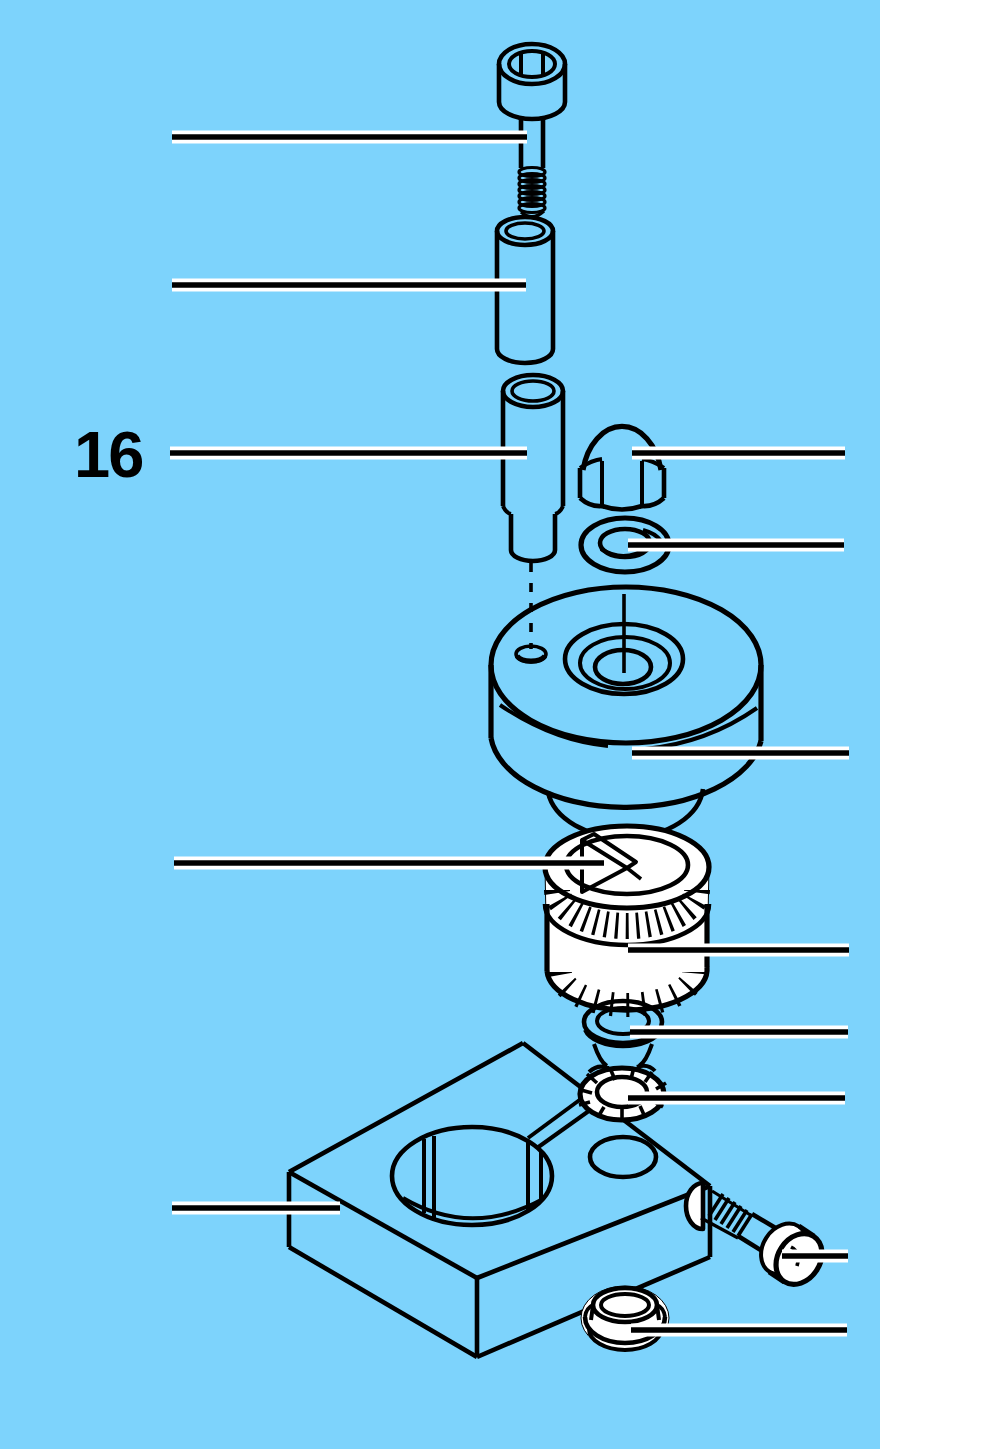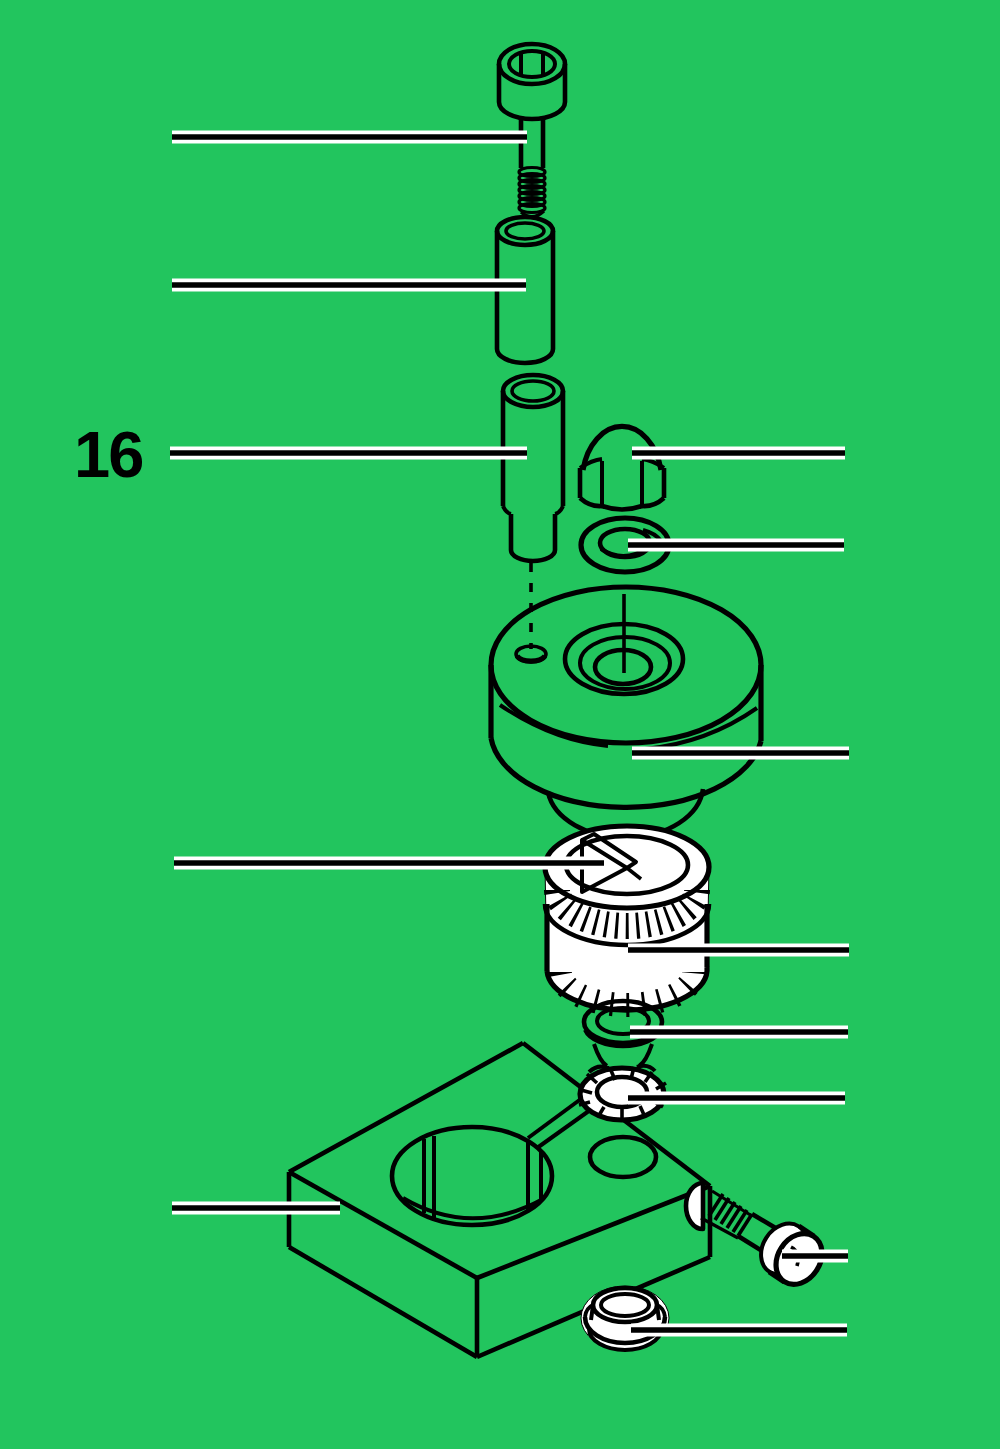--- a/index.html
+++ b/index.html
@@ -1,16 +1,16 @@
 <!DOCTYPE html>
 <html><head>
 <meta charset="utf-8">
 <style>
   html,body{margin:0;padding:0;background:#ffffff;}
-  .page{width:1000px;height:1449px;position:relative;background:#22c55e;overflow:hidden;
+  .page{width:880px;height:1449px;position:relative;background:#7dd3fc;overflow:hidden;
         font-family:"Liberation Sans",sans-serif;}
   svg{display:block;}
   .part path,.part ellipse{fill:none;stroke:#000000;stroke-linejoin:round;}
   .sw3{stroke-width:3.2}
   .sw35{stroke-width:3.6}
   .sw4{stroke-width:4}
   .sw45{stroke-width:4.6}
   .sw5{stroke-width:5.2}
   .fillw{fill:#ffffff !important;stroke:none;}
   .fillws{fill:#ffffff !important;stroke:#000000;}

